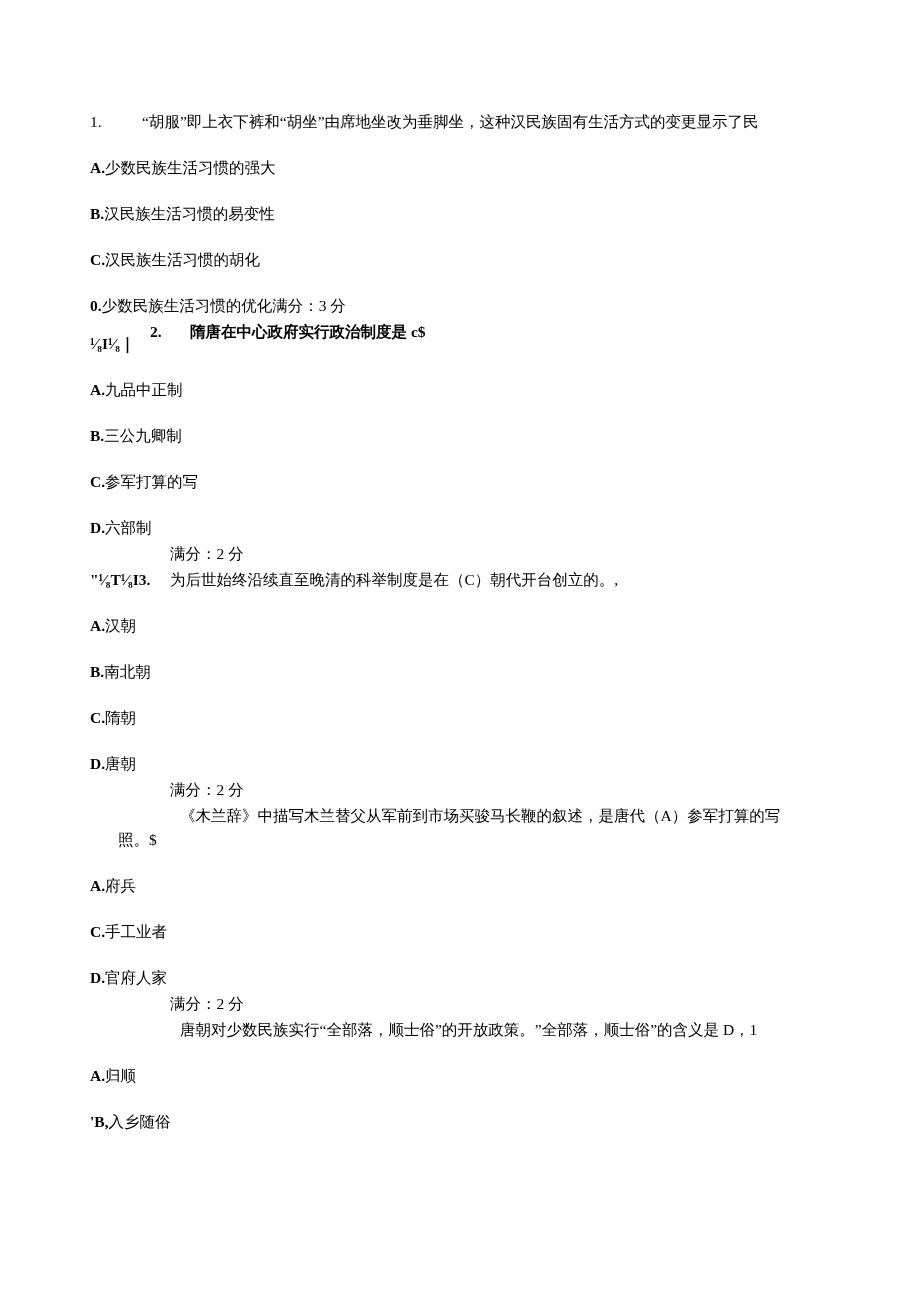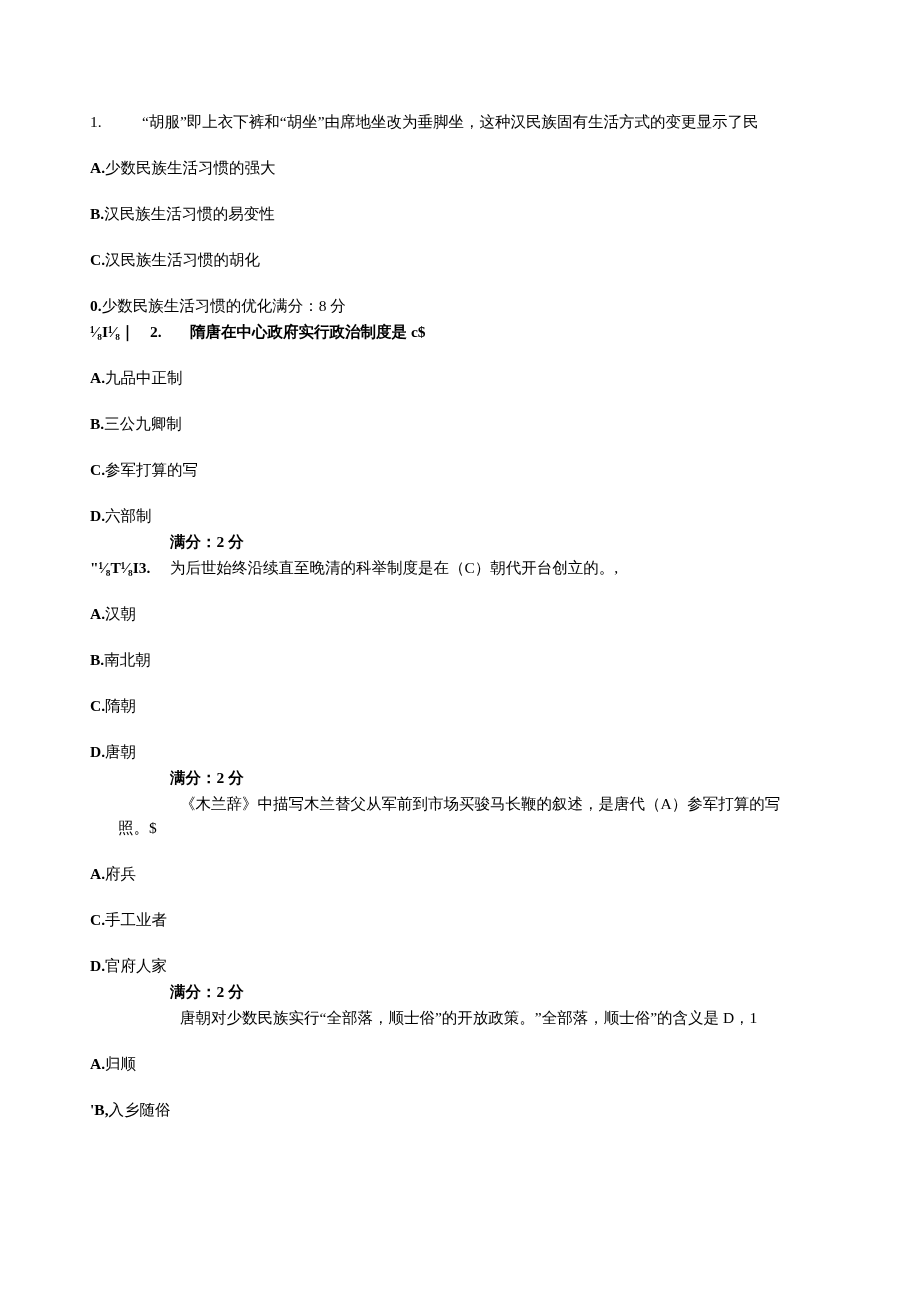--- a/index.html
+++ b/index.html
@@ -34,34 +34,34 @@
   .opt {
     margin-top: 22px;
   }
   .q2-line {
     display: flex;
     align-items: flex-start;
   }
   .q2-pre {
     width: 60px;
     flex: 0 0 60px;
+    margin-top: 12px;
   }
   .q2-num {
     width: 28px;
     flex: 0 0 28px;
     text-align: left;
   }
   .q2-text {
     flex: 1;
     padding-left: 12px;
     font-weight: bold;
   }
   .score-indent {
     padding-left: 80px;
-    font-weight: bold;
   }
   .q3-line {
     display: flex;
     align-items: flex-start;
   }
   .q3-pre {
     width: 80px;
     flex: 0 0 80px;
   }
   .q3-text {
@@ -99,21 +99,21 @@
   <div class="opt">
     <span class="bold-label">A.</span><span>少数民族生活习惯的强大</span>
   </div>
   <div class="opt">
     <span class="bold-label">B.</span><span>汉民族生活习惯的易变性</span>
   </div>
   <div class="opt">
     <span class="bold-label">C.</span><span>汉民族生活习惯的胡化</span>
   </div>
   <div class="opt">
-    <span class="bold-label">0.</span><span>少数民族生活习惯的优化满分：8 分</span>
+    <span class="bold-label">0.</span><span>少数民族生活习惯的优化满分：3 分</span>
   </div>
 
   <div class="q2-line tight-top">
     <span class="q2-pre bold">¹⁄₈I¹⁄₈｜</span>
     <span class="q2-num bold">2.</span>
     <span class="q2-text">隋唐在中心政府实行政治制度是 c$</span>
   </div>
 
   <div class="opt">
     <span class="bold-label">A.</span><span>九品中正制</span>

